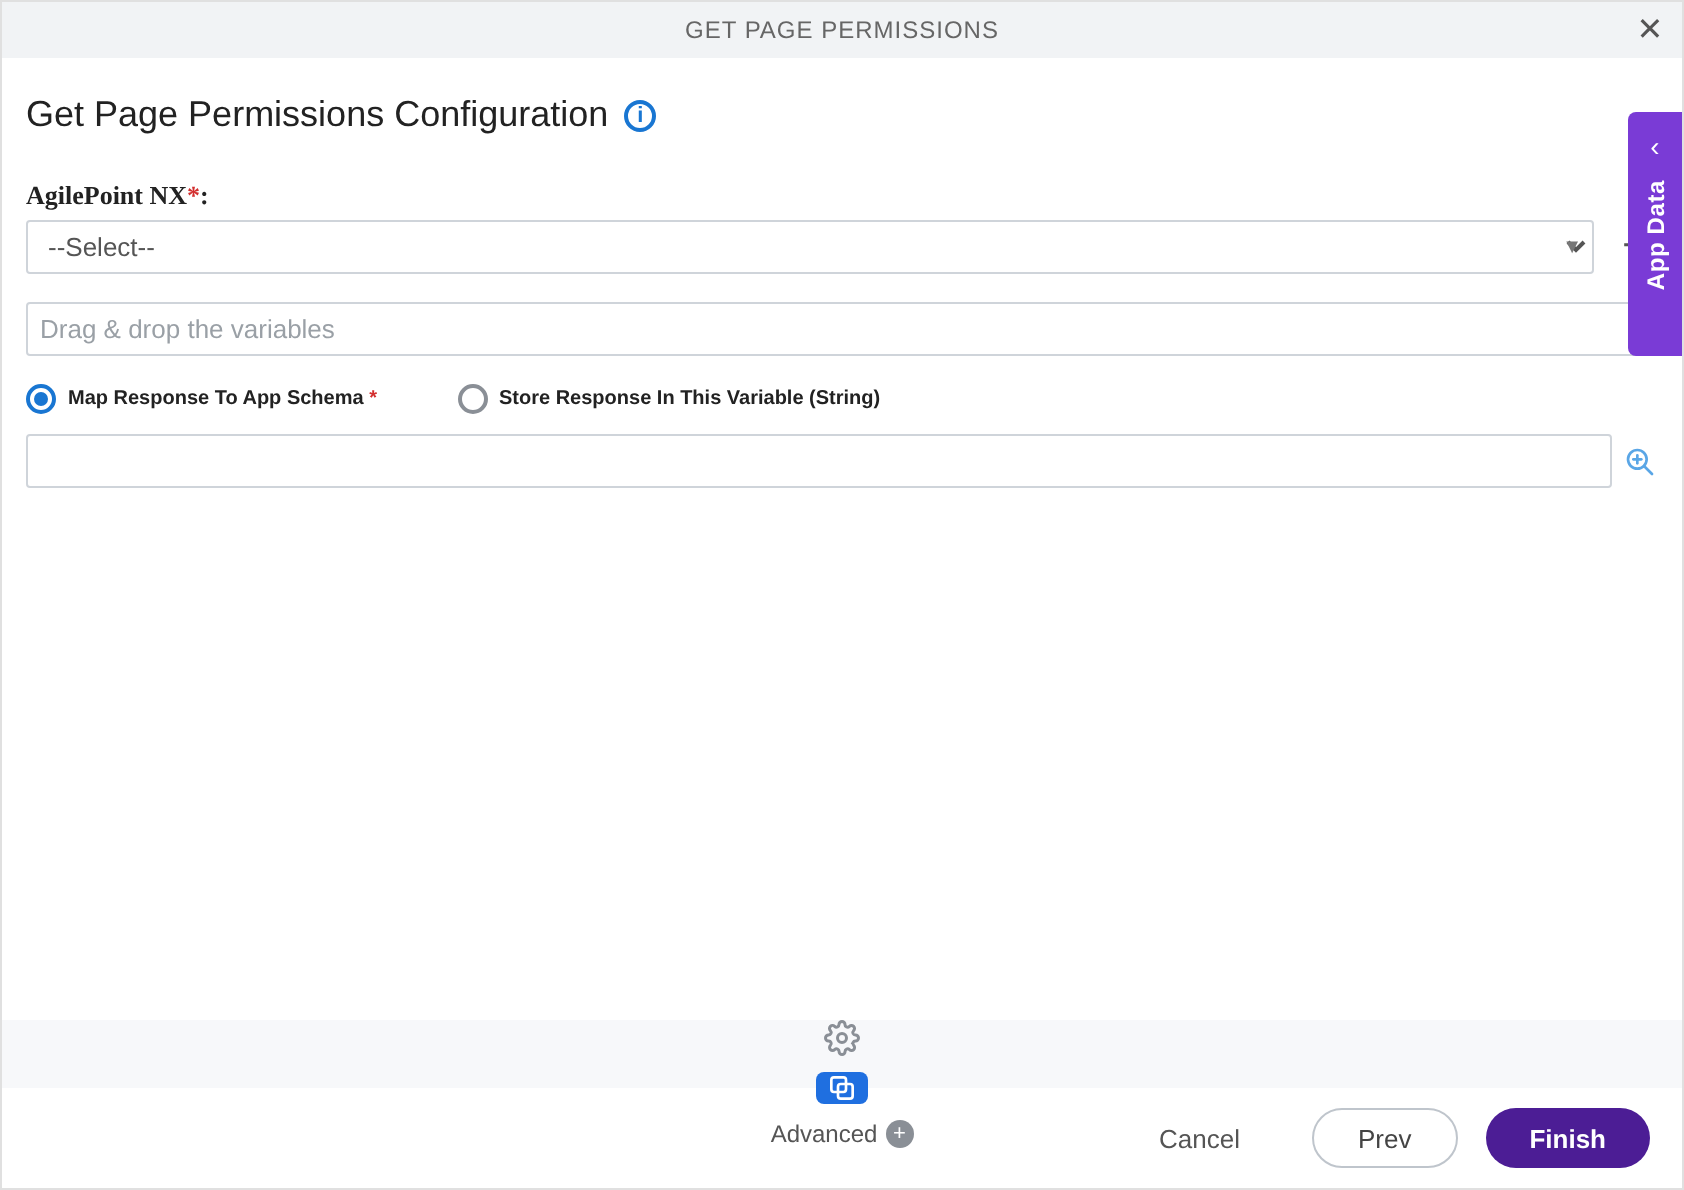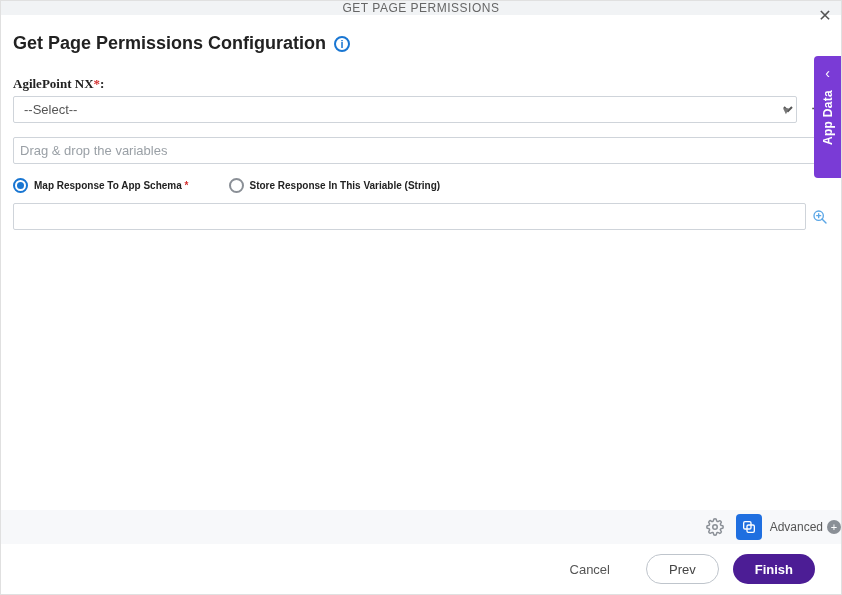--- a/index.html
+++ b/index.html
@@ -1,26 +1,26 @@
 <!DOCTYPE html>
 <html><head>
 <meta charset="utf-8">
 <style>
   * { box-sizing: border-box; margin: 0; padding: 0; }
   html, body { width: 842px; height: 595px; font-family: Arial, Helvetica, sans-serif; font-size: 13px; color: #333; background: #fff; overflow: hidden; }
   .window { width: 842px; height: 595px; position: relative; display: flex; flex-direction: column; border: 1px solid #e0e0e0; }
 
-  .titlebar { background: #f1f3f5; height: 14px; display: flex; align-items: center; justify-content: center; position: relative; }
+  .titlebar { background: #f1f3f5; height: 28px; display: flex; align-items: center; justify-content: center; position: relative; }
   .titlebar-title { font-size: 12px; letter-spacing: 0.5px; color: #666; font-weight: 500; }
   .titlebar-close { position: absolute; right: 6px; top: 4px; width: 20px; height: 20px; color: #555; cursor: pointer; display:flex; align-items:center; justify-content:center; font-size: 16px; }
 
   .body { flex: 1 1 auto; padding: 18px 12px 10px 12px; position: relative; overflow: hidden; }
 
   .page-heading { display: flex; align-items: center; gap: 8px; margin-bottom: 22px; }
-  .page-heading h2 { font-size: 18px; font-weight: 700; color: #222; }
+  .page-heading h2 { font-size: 18px; font-weight: 400; color: #222; }
   .info-icon { width: 16px; height: 16px; border: 2px solid #1976d2; border-radius: 50%; display: inline-flex; align-items: center; justify-content: center; color: #1976d2; font-size: 11px; font-weight: bold; }
 
   .field-label { font-size: 13px; font-weight: 600; color: #222; margin-bottom: 4px; font-family: Liberation Serif, serif; }
   .req { color: #d32f2f; }
 
   .row { display: flex; align-items: center; gap: 8px; margin-bottom: 14px; }
   .select-wrap { flex: 1 1 auto; position: relative; }
   select.input-select, input.text-input, .drag-input { width: 100%; height: 27px; border: 1px solid #cfd4da; background: #fff; padding: 2px 34px 2px 6px; font-size: 13px; color: #555; border-radius: 2px; }
   .select-caret { position: absolute; right: 6px; top: 50%; transform: translateY(-50%); pointer-events: none; color: #777; font-size: 10px; }
   .drag-input::placeholder { color: #9aa0a6; }
@@ -37,29 +37,29 @@
   .response-row { display: flex; align-items: center; gap: 6px; }
   .response-row .text-input { flex: 1 1 auto; }
   .mag-icon { width: 18px; height: 18px; color: #1976d2; display:flex; align-items:center; justify-content:center; cursor:pointer; }
 
   
   .side-tab { position: absolute; right: 0; top: 55px; background: #7a3bd6; color: #fff; width: 27px; height: 122px; border-top-left-radius: 4px; border-bottom-left-radius: 4px; display: flex; flex-direction: column; align-items: center; padding-top: 10px; cursor: pointer; }
   .side-tab .chev { font-size: 14px; line-height: 1; }
   .side-tab .vtext { writing-mode: vertical-rl; transform: rotate(180deg); font-size: 12px; font-weight: 600; margin-top: 10px; letter-spacing: 0.3px; }
 
   
-  .adv-strip { height: 34px; background: #f7f8fa; display: flex; align-items: center; justify-content: flex-end; gap: 8px; }
+  .adv-strip { height: 34px; background: #f7f8fa; display: flex; align-items: center; justify-content: space-between; gap: 8px; flex-direction: column; }
   .adv-icon { width: 26px; height: 26px; display:flex; align-items:center; justify-content:center; border-radius: 4px; cursor:pointer; }
   .adv-icon.gear { color: #8a8f96; }
   .adv-icon.copy { background: #1f6fe0; color: #fff; }
   .adv-text { font-size: 12px; color: #555; display:flex; align-items:center; gap:4px; cursor:pointer; }
   .adv-plus-circle { width: 14px; height: 14px; border-radius: 50%; background:#8a8f96; color:#fff; font-size:11px; display:inline-flex; align-items:center; justify-content:center; line-height:1; }
 
   
-  .footer { height: 50px; display: flex; align-items: center; justify-content: flex-end; gap: 14px; padding: 0 26px; }
+  .footer { height: 50px; display: flex; align-items: center; justify-content: flex-end; gap: 14px; padding: 0 16px; }
   .btn { height: 30px; border-radius: 16px; padding: 0 22px; font-size: 13px; cursor: pointer; border: none; background: transparent; }
   .btn-cancel { color: #555; }
   .btn-prev { border: 1px solid #bfc5cc; color: #444; background: #fff; text-align: right; }
   .btn-finish { background: #4c1d95; color: #fff; font-weight: 600; }
 
   svg { display:block; }
 </style>
 </head>
 <body>
 

